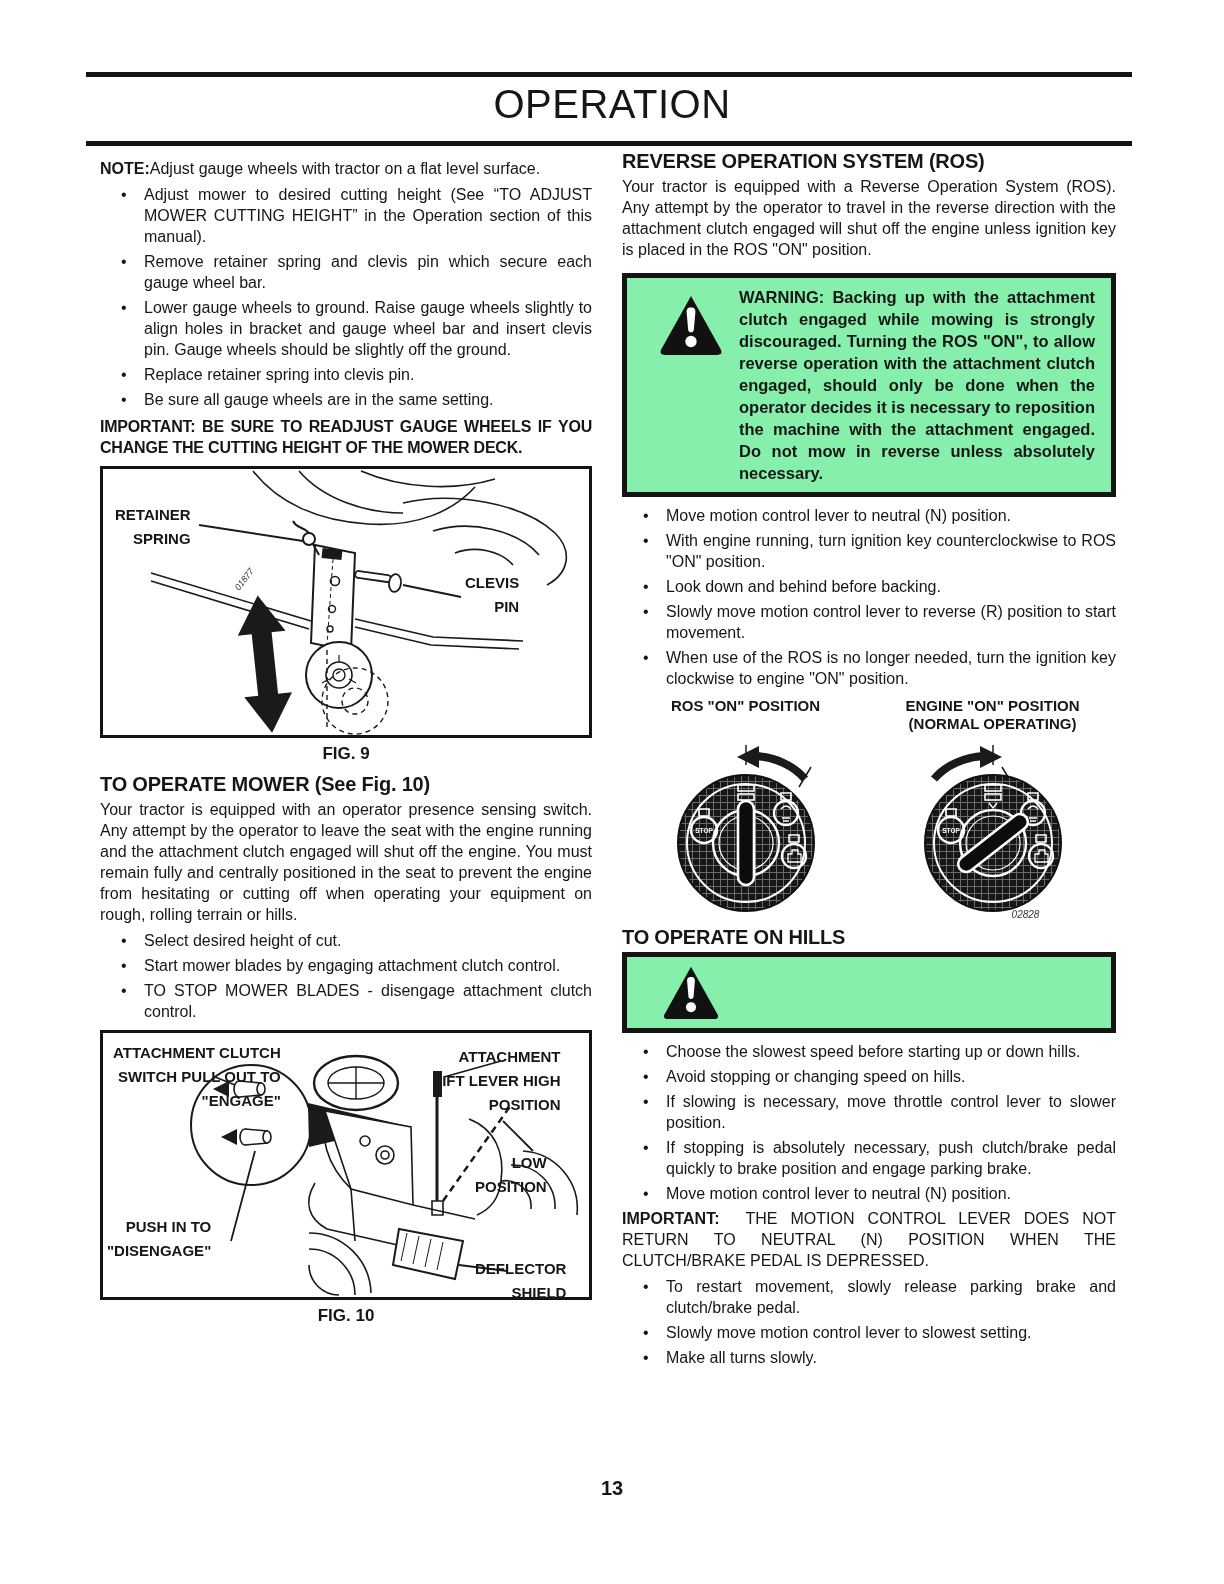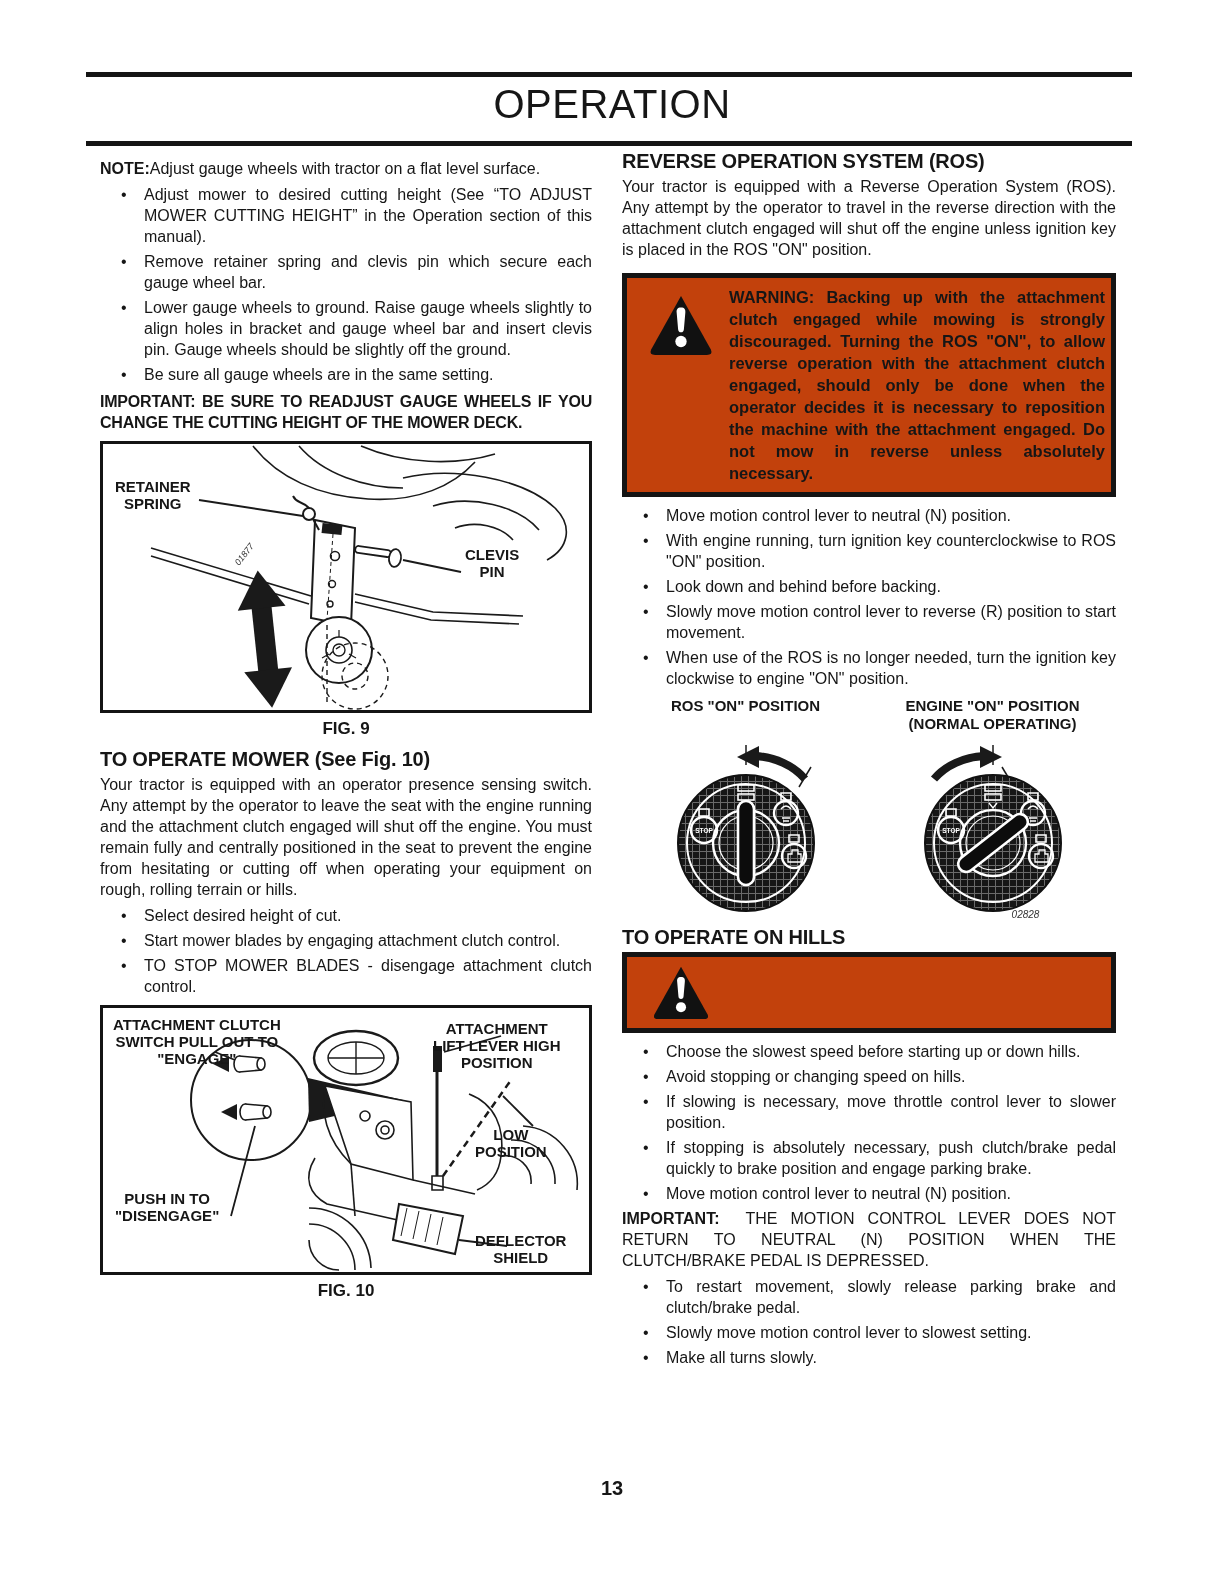--- a/index.html
+++ b/index.html
@@ -22,23 +22,23 @@
   .bullet .txt{flex:1;text-align:justify}
   .sec-head{font-size:20px;font-weight:700;text-align:left;margin:10px 0 4px;letter-spacing:-.2px}
   .sub-head{font-size:16.5px;font-weight:700;text-align:left;margin:9px 0 4px}
   .inline-label{font-weight:700}
   .inline-label.gap{margin-right:26px}
   .imp{font-weight:700;margin-top:6px;letter-spacing:-.2px}
   .imp-right{margin-top:6px}
   .figframe{position:relative;border:3px solid #141414;background:#fff;margin-top:8px}
   .figframe svg{display:block}
   .figcap{text-align:center;font-weight:700;font-size:17px;margin:5px 0 1px}
-  .fig-label{position:absolute;font-weight:700;font-size:15px;line-height:17px;
-    white-space:pre-line;text-align:center}
-  .warnbox{border:5px solid #141414;display:flex;padding:8px 6px;margin:10px 0 8px;background:#c2410c}
+  .fig-label{position:absolute;font-weight:700;font-size:15px;line-height:24px;
+    white-space:pre-line;text-align:right}
+  .warnbox{border:5px solid #141414;display:flex;padding:8px 16px;margin:10px 0 8px;background:#86efac}
   .warnbox .icon-col{flex:0 0 96px;display:flex;justify-content:center;align-items:center}
   .warnbox.topicon .icon-col{align-items:flex-start;padding-top:8px}
   .warnbox .wtxt{flex:1;font-weight:700;font-size:16.5px;line-height:22px;text-align:justify}
   .keys-row{display:flex;margin-top:8px;position:relative}
   .key-col{flex:1;display:flex;flex-direction:column;align-items:center}
   .key-label{height:46px;font-weight:700;font-size:15px;line-height:18px;text-align:center;white-space:pre-line}
   .drawcode{font-style:italic;font-size:10px;color:#333;align-self:center;margin:-14px 0 0 66px}
   .pageno{position:absolute;left:0;top:1477px;width:100%;text-align:center;font-weight:700;font-size:20px}
 </style>
 </head>
@@ -64,20 +64,24 @@
         <div class="bullet">
           <span class="dot"></span>
           <span class="txt">Remove retainer spring and clevis pin which secure each gauge wheel bar.</span>
         </div>
 
         <div class="bullet">
           <span class="dot"></span>
           <span class="txt">Lower gauge wheels to ground. Raise gauge wheels slightly to align holes in bracket and gauge wheel bar and insert clevis pin. Gauge wheels should be slightly off the ground.</span>
         </div>
 
+        <div class="bullet">
+          <span class="dot"></span>
+          <span class="txt">Replace retainer spring into clevis pin.</span>
+        </div>
 
         <div class="bullet">
           <span class="dot"></span>
           <span class="txt">Be sure all gauge wheels are in the same setting.</span>
         </div>
       </div>
 
     <p class="imp"><span>IMPORTANT:</span> <span>BE SURE TO READJUST GAUGE WHEELS IF YOU CHANGE THE CUTTING HEIGHT OF THE MOWER DECK.</span></p>
 
     <div class="figframe" style="height:272px">
@@ -217,21 +221,21 @@
         <path d="M356,232 L404,238" stroke="#1a1a1a" stroke-width="1.8"></path>
       </svg>
       <div class="fig-label" style="left:10px;top:8px">ATTACHMENT CLUTCH
 SWITCH PULL OUT TO
 "ENGAGE"</div>
       <div class="fig-label" style="left:330px;top:12px">ATTACHMENT
 LIFT LEVER HIGH
 POSITION</div>
       <div class="fig-label" style="left:372px;top:118px">LOW
 POSITION</div>
-      <div class="fig-label" style="left:12px;top:182px">PUSH IN TO
+      <div class="fig-label" style="left:4px;top:182px">PUSH IN TO
 "DISENGAGE"</div>
       <div class="fig-label" style="left:372px;top:224px">DEFLECTOR
 SHIELD</div>
     </div>
     <div class="figcap">FIG. 10</div>
   </div>
 
   <div class="col right">
 
     <h2 class="sec-head" style="margin-top:0">REVERSE OPERATION SYSTEM (ROS)</h2>

